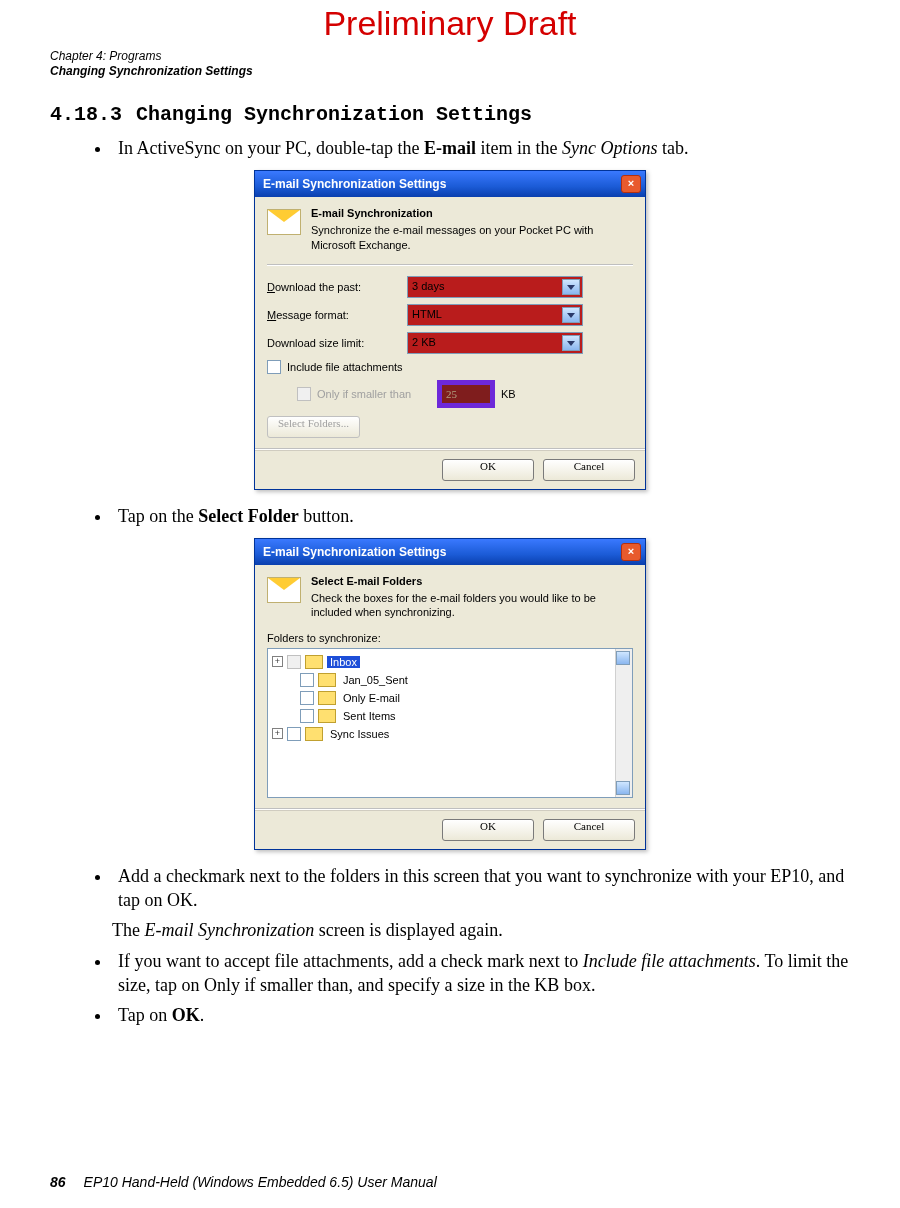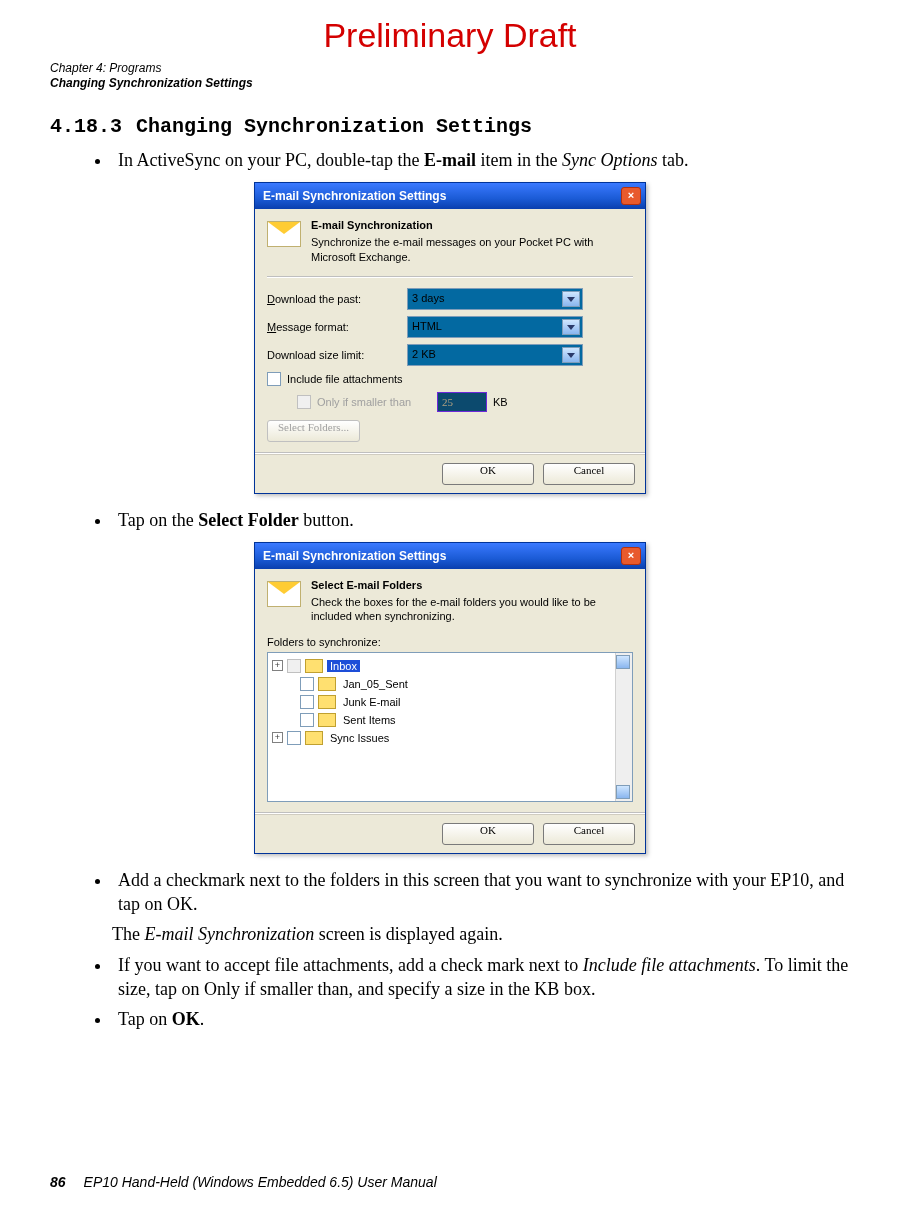--- a/index.html
+++ b/index.html
@@ -15,21 +15,21 @@
     width: 900px;
     min-height: 1208px;
     box-sizing: border-box;
     padding: 0 50px 40px 50px;
   }
   .watermark {
     text-align: center;
     color: #d40000;
     font-size: 34px;
     font-family: Arial, sans-serif;
-    padding-top: 16px;
+    padding-top: 4px;
     padding-bottom: 2px;
   }
   .header-block {
     font-family: Arial, sans-serif;
     font-style: italic;
     font-size: 12px;
     line-height: 1.25;
     margin-top: 4px;
     margin-bottom: 24px;
   }
@@ -131,21 +131,21 @@
     align-items: center;
     margin: 6px 0;
   }
   .xp-row label, .xp-row .lbl {
     flex: 0 0 140px;
   }
   .xp-select {
     flex: 0 0 150px;
     height: 20px;
     border: 1px solid #7f9db9;
-    background: #0369a1;
+    background: #b91c1c;
     padding: 0 20px 0 4px;
     font: 11px Tahoma, Arial, sans-serif;
     position: relative;
     line-height: 18px;
   }
   .xp-select::after {
     content: "";
     position: absolute;
     right: 2px; top: 2px;
     width: 16px; height: 14px;
@@ -164,23 +164,23 @@
   .xp-check {
     display: inline-block;
     width: 12px; height: 12px;
     border: 1px solid #7f9db9;
     background: #fff;
     margin-right: 6px;
     vertical-align: -2px;
   }
   .xp-input-kb {
     width: 40px; height: 18px;
-    border: 1px solid #6d28d9;
+    border: 5px solid #6d28d9;
     color: #b0a080;
-    background: #0c4a6e;
+    background: #7f1d1d;
     text-align: left;
     padding: 0 4px;
     font: 11px Tahoma;
     line-height: 18px;
     display: inline-block;
   }
   .disabled-text { color: #a0a0a0; }
   .xp-btn {
     display: inline-block;
     min-width: 70px;
@@ -366,21 +366,21 @@
           <div class="tree-row indent1">
             <span class="tree-spacer"></span>
             <span class="xp-check tree"></span>
             <span class="folder-icon"></span>
             <span class="tree-label">Jan_05_Sent</span>
           </div>
           <div class="tree-row indent1">
             <span class="tree-spacer"></span>
             <span class="xp-check tree"></span>
             <span class="folder-icon"></span>
-            <span class="tree-label">Junk E-mail</span>
+            <span class="tree-label">Only E-mail</span>
           </div>
           <div class="tree-row indent1">
             <span class="tree-spacer"></span>
             <span class="xp-check tree"></span>
             <span class="folder-icon"></span>
             <span class="tree-label">Sent Items</span>
           </div>
           <div class="tree-row">
             <span class="tree-expander">+</span>
             <span class="xp-check tree"></span>

